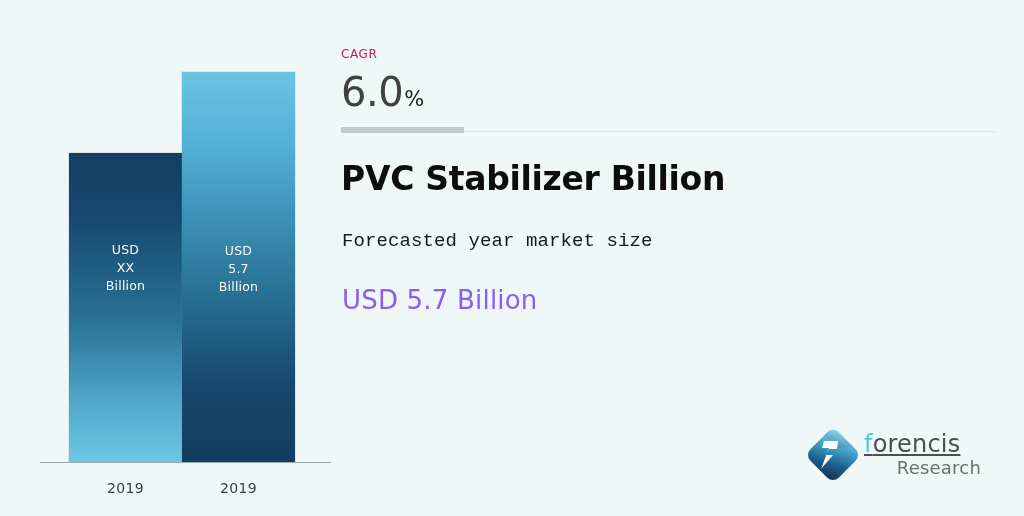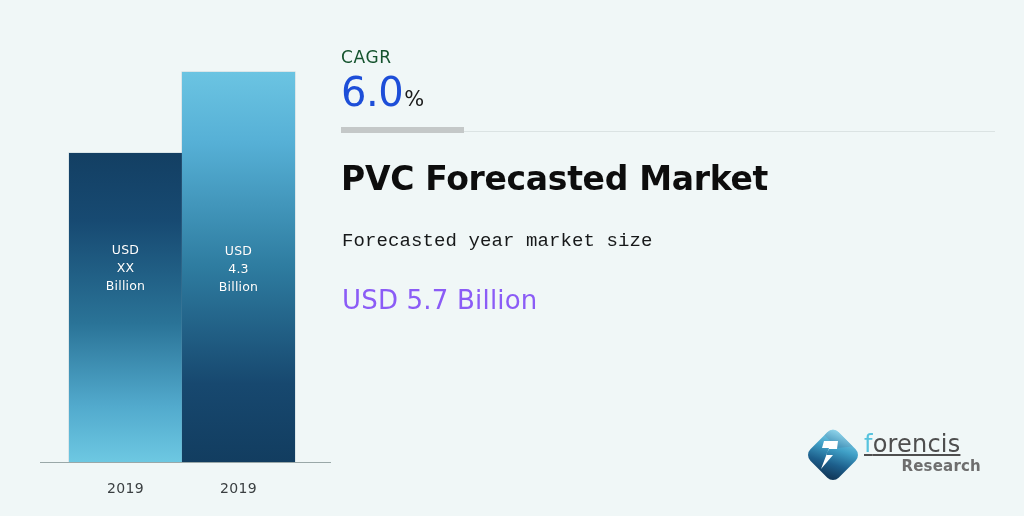--- a/index.html
+++ b/index.html
@@ -84,35 +84,35 @@
     position: absolute;
     left: 341px;
     top: 0;
     width: 683px;
     height: 516px;
   }
   #cagr-label {
     position: absolute;
     left: 0;
     top: 47px;
-    font-size: 17px;
-    color: #14532d;
+    font-size: 12px;
+    color: #be185d;
     letter-spacing: 0.6px;
   }
   #cagr-value-row {
     position: absolute;
     left: 0;
     top: 71px;
     display: flex;
     align-items: baseline;
   }
   #cagr-number {
     font-size: 40px;
     line-height: 42px;
-    color: #1d4ed8;
+    color: #404040;
     letter-spacing: -0.5px;
   }
   #cagr-percent {
     font-size: 21px;
     line-height: 21px;
     color: #1a1a1a;
     margin-left: 1px;
   }
 
   #divider-thin {
@@ -189,22 +189,22 @@
     color: #4e4e4e;
     letter-spacing: 0.2px;
     text-decoration: underline;
   }
   #logo-f {
     color: #57c3de;
   }
   #logo-research {
     margin-top: -3px;
     text-align: right;
-    font-size: 15px;
-    font-weight: bold;
+    font-size: 18px;
+    font-weight: normal;
     color: #6e6e6e;
     letter-spacing: 0.2px;
     padding-right: 1px;
   }
 </style>
 </head>
 <body>
 
 <div id="canvas">
 
@@ -214,21 +214,21 @@
       <div class="bar-label">
         <div>USD</div>
         <div>XX</div>
         <div>Billion</div>
       </div>
     </div>
 
     <div class="bar" id="bar-2027">
       <div class="bar-label">
         <div>USD</div>
-        <div>4.3</div>
+        <div>5.7</div>
         <div>Billion</div>
       </div>
     </div>
 
     <div id="axis-line"></div>
 
     <div class="axis-tick-label" id="tick-2019">2019</div>
     <div class="axis-tick-label" id="tick-2027">2019</div>
   </div>
 
@@ -237,21 +237,21 @@
     <div id="cagr-label">CAGR</div>
 
     <div id="cagr-value-row">
       <span id="cagr-number">6.0</span>
       <span id="cagr-percent">%</span>
     </div>
 
     <div id="divider-thin"></div>
     <div id="divider-thick"></div>
 
-    <div id="market-title">PVC Forecasted Market</div>
+    <div id="market-title">PVC Stabilizer Billion</div>
     <div id="market-subtitle">Forecasted year market size</div>
     <div id="market-size">USD 5.7 Billion</div>
   </div>
 
   <div id="logo">
 
     <div id="logo-mark">
       <svg width="62" height="62" viewBox="0 0 62 62" xmlns="http://www.w3.org/2000/svg">
         <defs>
           <linearGradient id="diamondGrad" x1="0.25" y1="0" x2="0.75" y2="1">

